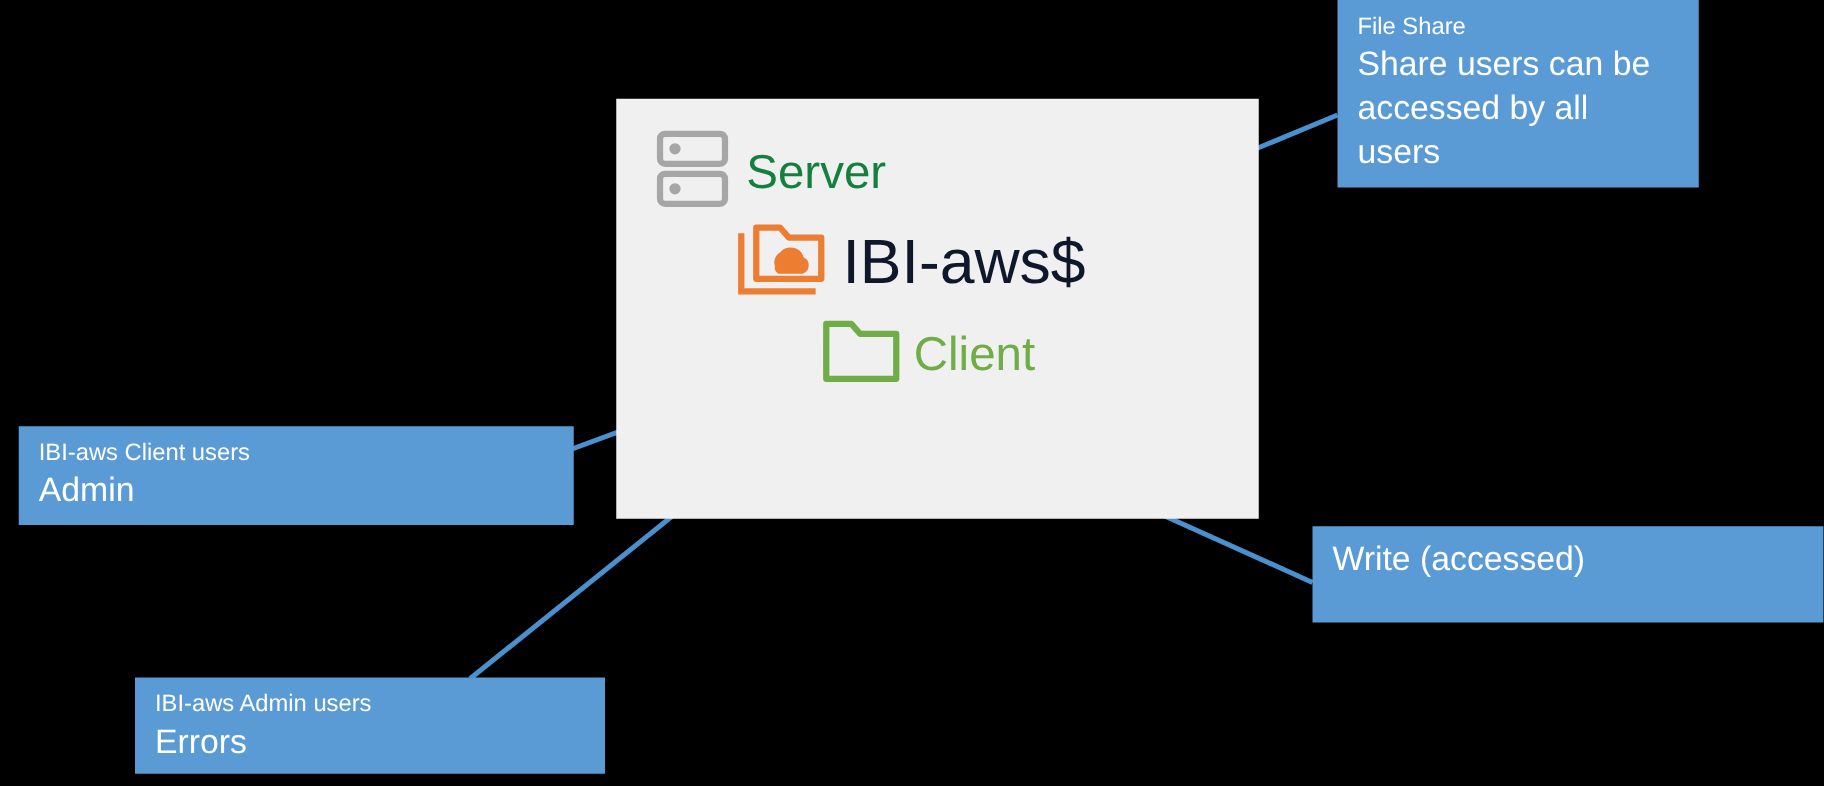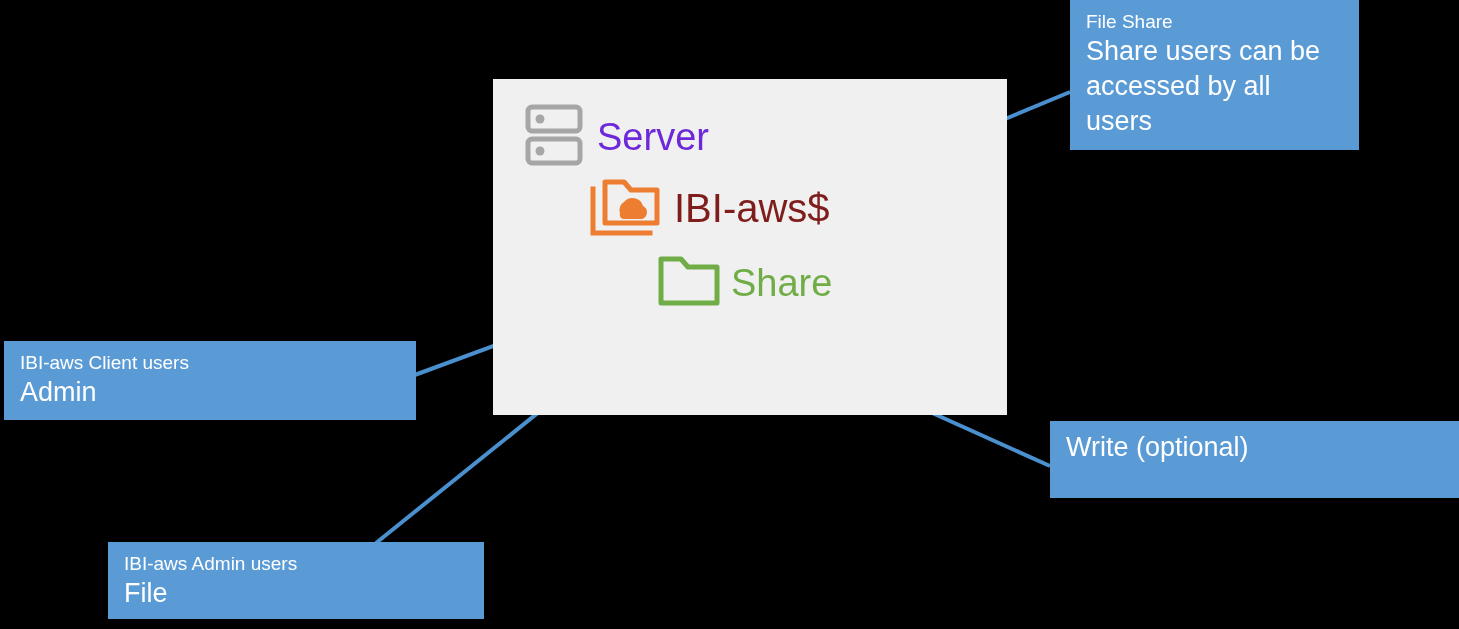--- a/index.html
+++ b/index.html
@@ -34,26 +34,26 @@
   #share-row  { left: 97px; top: 96px; }
   #client-row { left: 164px; top: 176px; }
   #errors-row { left: 230px; top: 251px; }
 
   .row-label {
     white-space: nowrap;
     line-height: 1;
   }
   #server-label {
     font-size: 38px;
-    color: #6d28d9;
+    color: #15803d;
     margin-left: 14px;
   }
   #share-label {
-    font-size: 40px;
-    color: #7f1d1d;
+    font-size: 50px;
+    color: #0f172a;
     margin-left: 10px;
   }
   .folder-label {
     font-size: 38px;
     color: #70ad47;
     margin-left: 10px;
   }
 
   
   .callout {
@@ -68,21 +68,21 @@
     line-height: 25px;
     display: block;
   }
   .callout .body {
     font-size: 27px;
     line-height: 35px;
     display: block;
   }
 
   #callout-file-share { left: 1070px; top: 0px;   width: 289px; height: 150px; }
-  #callout-client-read{ left: 4px;    top: 341px; width: 412px; height: 79px;  }
+  #callout-client-read{ left: 15px;    top: 341px; width: 444px; height: 79px;  }
   #callout-all-users  { left: 1050px; top: 421px; width: 409px; height: 77px;  }
   #callout-admin-write{ left: 108px;  top: 542px; width: 376px; height: 77px;  }
 
   
   #connectors {
     position: absolute;
     left: 0; top: 0;
     width: 1459px;
     height: 629px;
     pointer-events: none;
@@ -133,37 +133,37 @@
       </span>
       <span class="row-label" id="share-label">IBI-aws$</span>
     </div>
 
     <div class="panel-row" id="client-row">
       <span>
         <svg width="64" height="52" viewBox="0 0 64 52" xmlns="http://www.w3.org/2000/svg">
           <path d="M4,48 L4,4 L24,4 L31,12 L60,12 L60,48 Z" fill="none" stroke="#70ad47" stroke-width="5" stroke-linejoin="round"></path>
         </svg>
       </span>
-      <span class="row-label folder-label">Share</span>
+      <span class="row-label folder-label">Client</span>
     </div>
 
   </div>
 
   <div class="callout" id="callout-file-share">
     <span class="ttl">File Share</span>
     <span class="body">Share users can be accessed by all users</span>
   </div>
 
   <div class="callout" id="callout-client-read">
     <span class="ttl">IBI-aws Client users</span>
     <span class="body">Admin</span>
   </div>
 
   <div class="callout" id="callout-all-users">
-    <span class="body">Write (optional)</span>
+    <span class="body">Write (accessed)</span>
   </div>
 
   <div class="callout" id="callout-admin-write">
     <span class="ttl">IBI-aws Admin users</span>
-    <span class="body">File</span>
+    <span class="body">Errors</span>
   </div>
 
 </div>
 
 </body></html>

